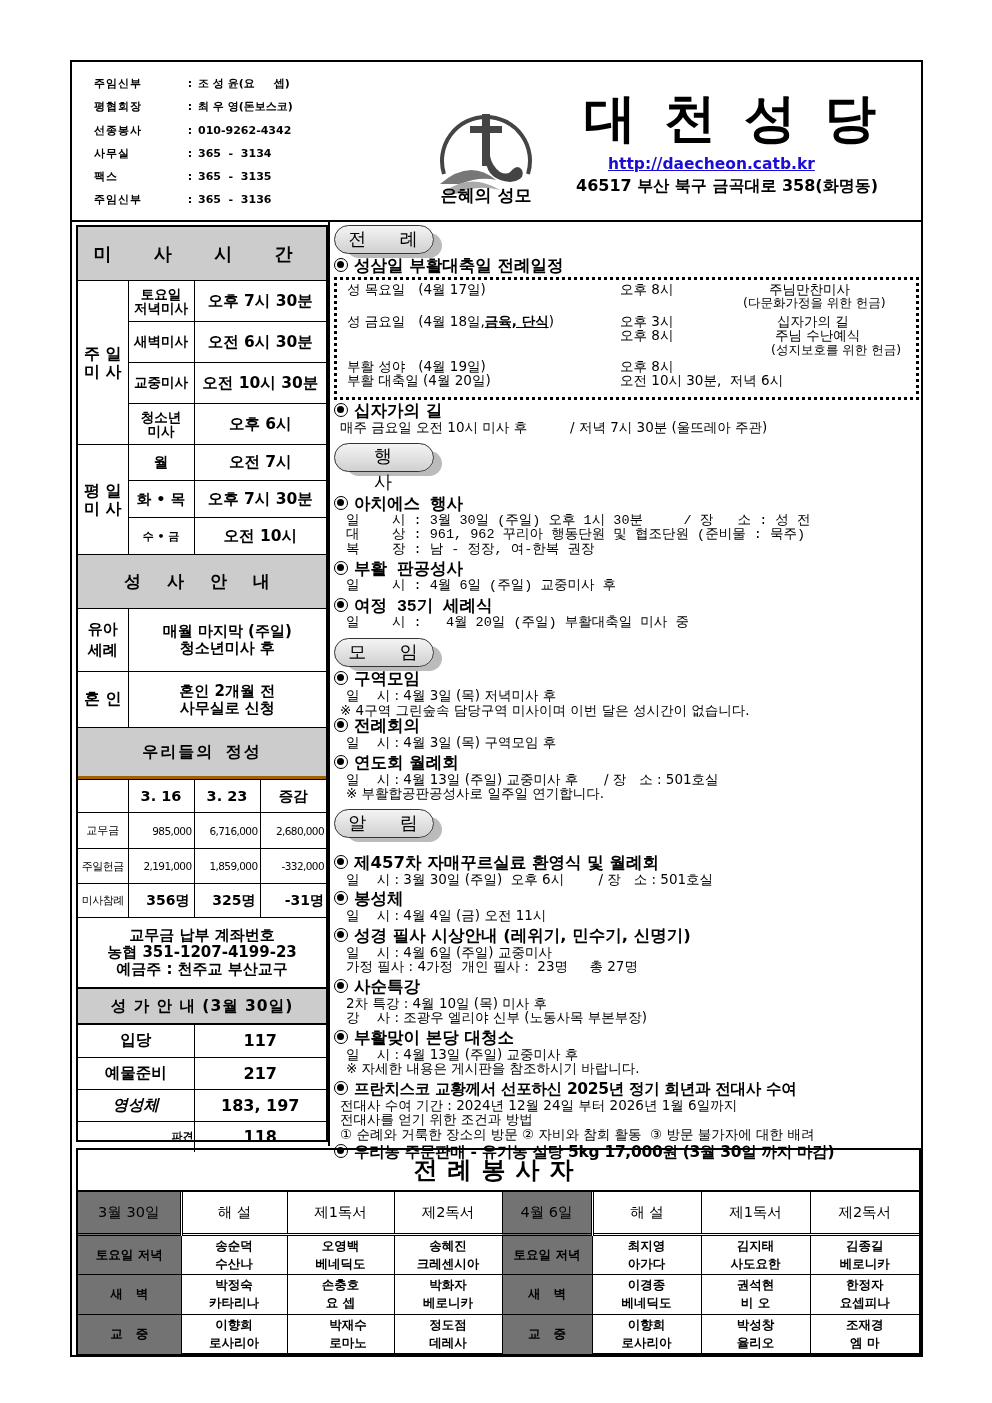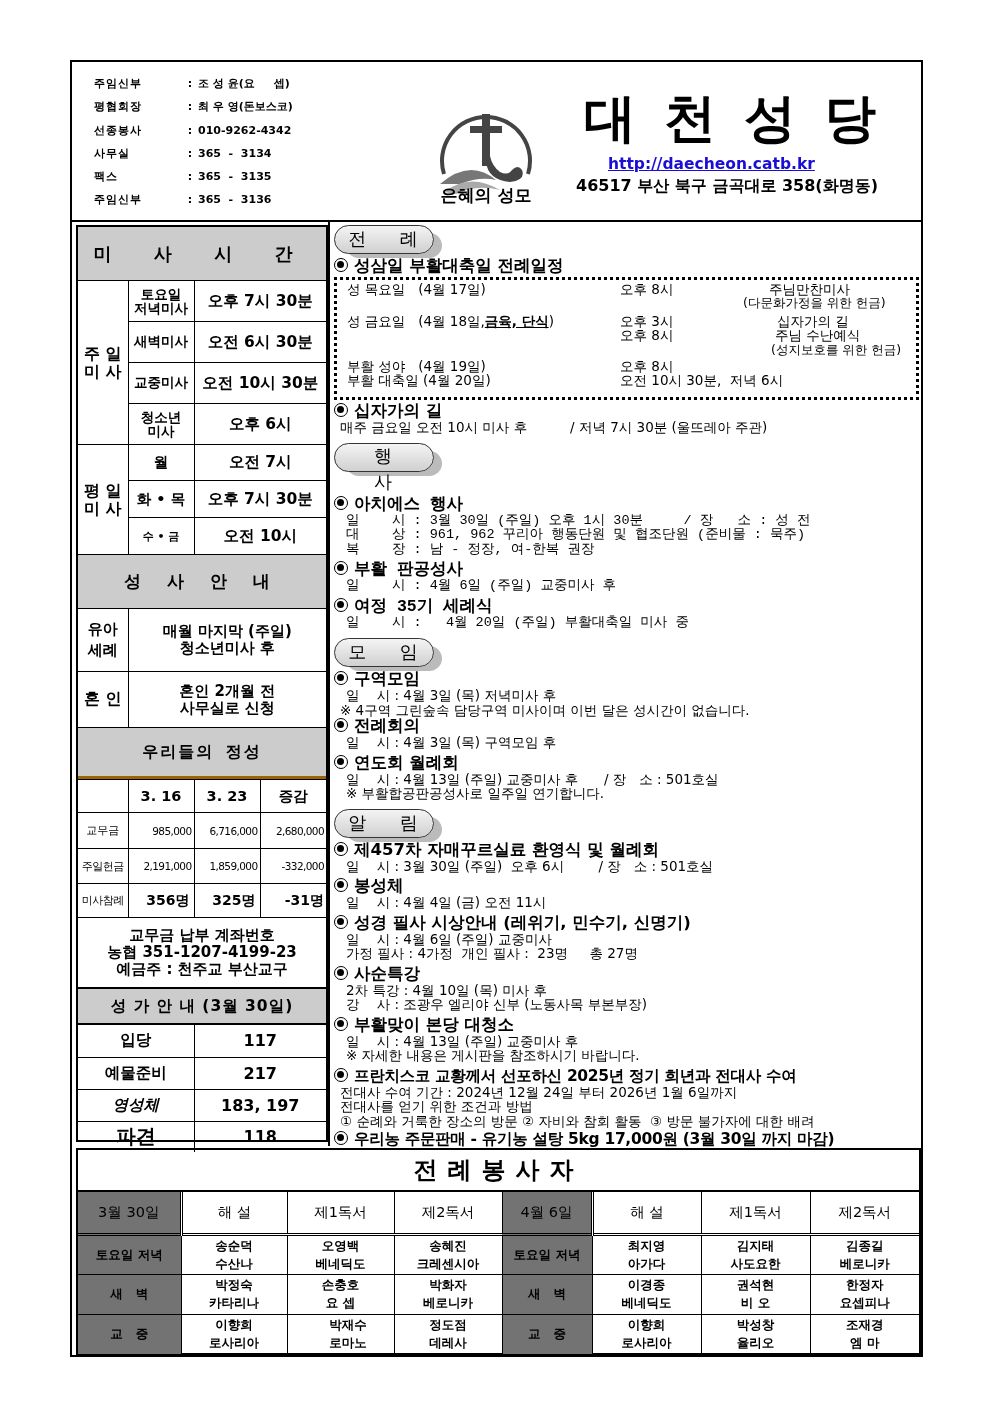--- a/index.html
+++ b/index.html
@@ -197,21 +197,21 @@
       </tr>
       <tr style="height:32px">
         <td style="font-size:15.5px;border-left:none;">예물준비</td>
         <td style="font-size:16px;border-right:none;">217</td>
       </tr>
       <tr style="height:32px">
         <td style="font-size:15.5px;border-left:none;font-style:italic;">영성체</td>
         <td style="font-size:16px;border-right:none;">183, 197</td>
       </tr>
       <tr style="height:31px">
-        <td style="font-size:20px;border-left:none;border-bottom:none;">파견</td>
+        <td style="font-size:11px;border-left:none;border-bottom:none;text-align:right;">파견</td>
         <td style="font-size:16px;border-right:none;border-bottom:none;">118</td>
       </tr>
     </tbody>
       </table>
   </div>
 
   <div class="right">
 
     <div style="margin-top:0px;">
       <div class="pill">전 례</div>
@@ -255,21 +255,21 @@
       <div class="line" style="padding-left:6px;">※ 4구역 그린숲속 담당구역 미사이며 이번 달은 성시간이 없습니다.</div>
       <div class="item-title" style=""><span class="bullet"></span><span>전례회의</span></div>
       <div class="line">일    시 : 4월 3일 (목) 구역모임 후</div>
       <div class="item-title" style="margin-top:4px;"><span class="bullet"></span><span>연도회 월례회</span></div>
       <div class="line">일    시 : 4월 13일 (주일) 교중미사 후      / 장   소 : 501호실</div>
       <div class="line">※ 부활합공판공성사로 일주일 연기합니다.</div>
     </div>
 
     <div style="margin-top:8px;">
       <div class="pill">알 림</div>
-      <div class="item-title" style="margin-top:3px;"><span class="bullet"></span><span>제457차 자매꾸르실료 환영식 및 월례회</span></div>
+      <div class="item-title" style="margin-top:16px;"><span class="bullet"></span><span>제457차 자매꾸르실료 환영식 및 월례회</span></div>
       <div class="line">일    시 : 3월 30일 (주일)  오후 6시        / 장   소 : 501호실</div>
       <div class="item-title" style="margin-top:4px;"><span class="bullet"></span><span>봉성체</span></div>
       <div class="line">일    시 : 4월 4일 (금) 오전 11시</div>
       <div class="item-title" style="margin-top:4px;"><span class="bullet"></span><span>성경 필사 시상안내 (레위기, 민수기, 신명기)</span></div>
       <div class="line">일    시 : 4월 6일 (주일) 교중미사</div>
       <div class="line">가정 필사 : 4가정  개인 필사 :  23명     총 27명</div>
       <div class="item-title" style="margin-top:4px;"><span class="bullet"></span><span>사순특강</span></div>
       <div class="line">2차 특강 : 4월 10일 (목) 미사 후</div>
       <div class="line">강    사 : 조광우 엘리야 신부 (노동사목 부본부장)</div>
       <div class="item-title" style="margin-top:4px;"><span class="bullet"></span><span>부활맞이 본당 대청소</span></div>

